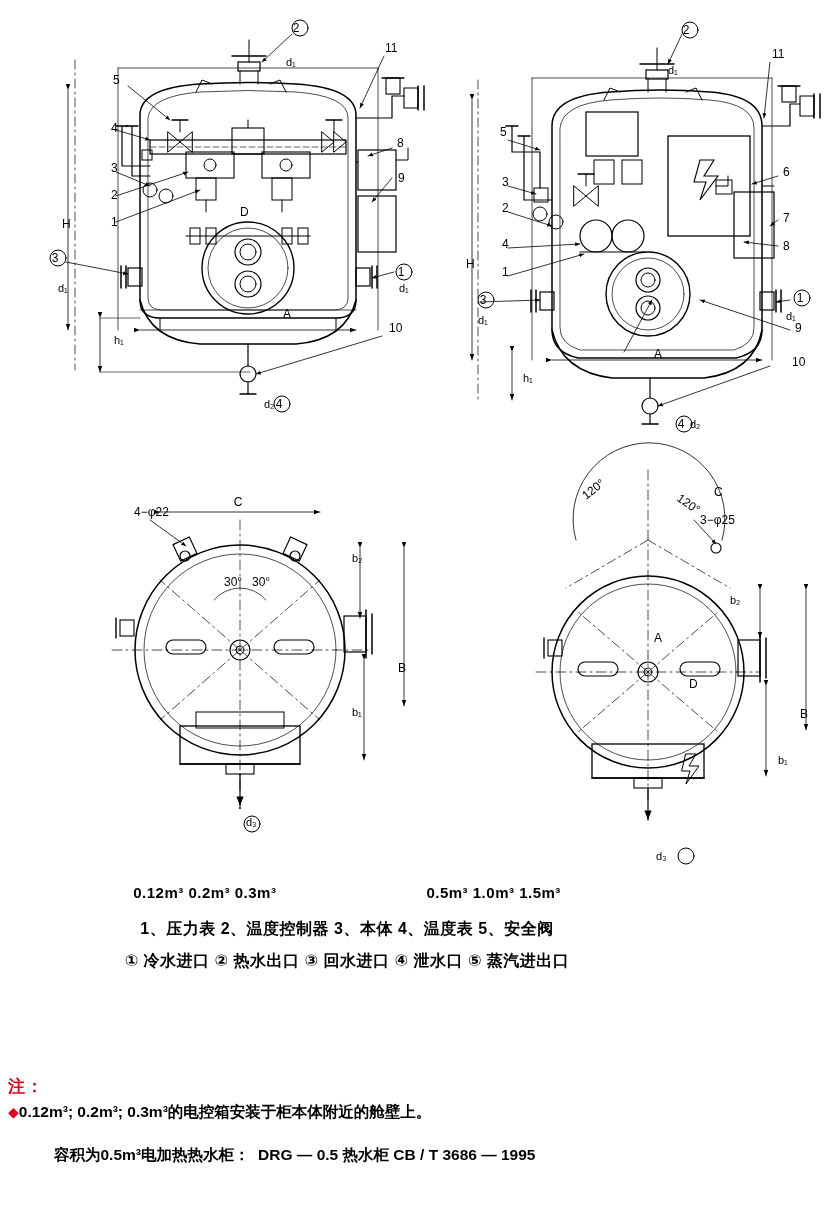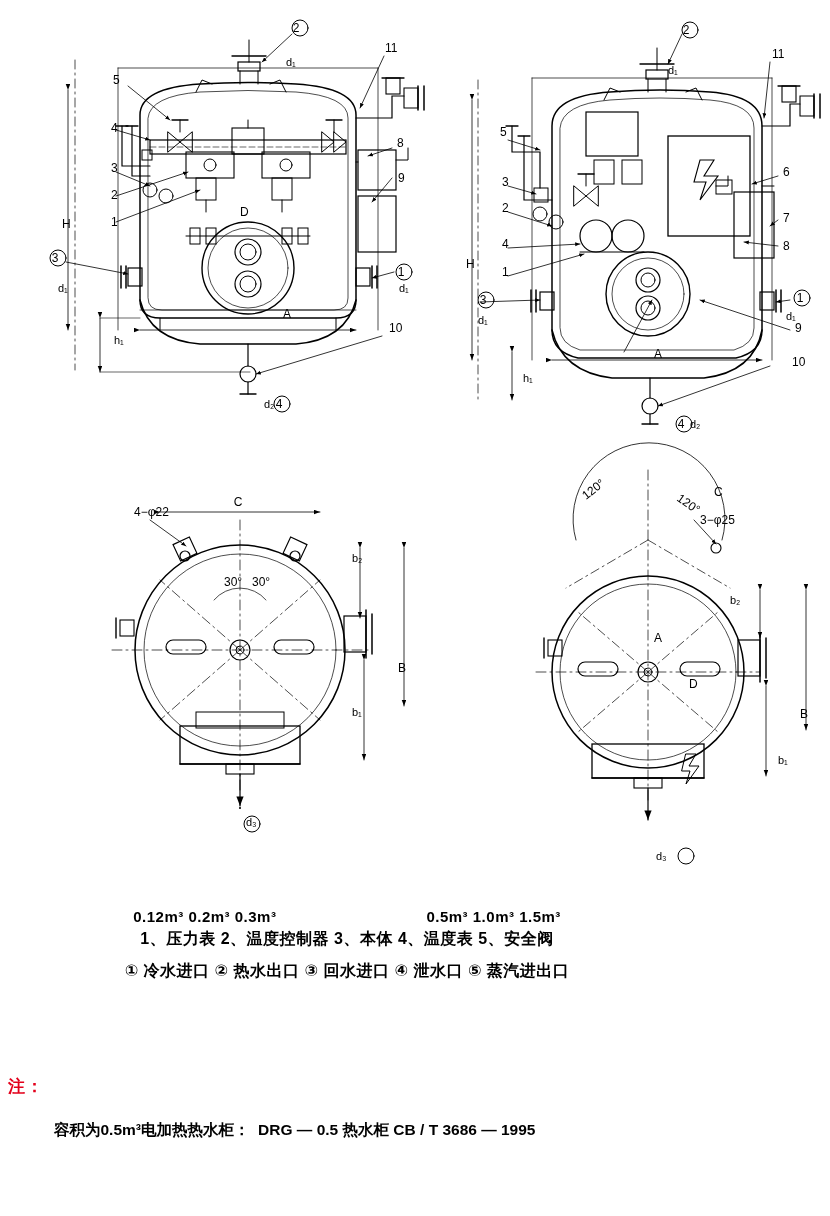--- a/index.html
+++ b/index.html
@@ -5,26 +5,26 @@
   html,body{margin:0;padding:0;background:#ffffff;}
   body{width:830px;height:1216px;position:relative;font-family:"Liberation Sans","DejaVu Sans",sans-serif;color:#000;overflow:hidden;}
 
   .sheet{position:absolute;left:0;top:0;width:830px;height:1216px;}
 
   
   .drawing{position:absolute;left:0;top:0;width:830px;height:880px;}
   .drawing svg{display:block;}
 
   
-  .captions{position:absolute;left:0;top:906px;width:694px;}
+  .captions{position:absolute;left:0;top:882px;width:694px;}
 
   .vol-row{display:flex;justify-content:center;gap:150px;font-size:15px;font-weight:bold;letter-spacing:.5px;margin-top:2px;}
   .vol-row span{white-space:nowrap;}
 
-  .legend{margin-top:0;text-align:center;font-size:16px;font-weight:bold;line-height:1.75;letter-spacing:.5px;}
+  .legend{margin-top:14px;text-align:center;font-size:16px;font-weight:bold;line-height:1.75;letter-spacing:.5px;}
   .legend div{white-space:nowrap;}
 
   .ports{margin-top:4px;text-align:center;font-size:16px;font-weight:bold;letter-spacing:.5px;}
 
   .notes{position:absolute;left:8px;top:1075px;width:814px;}
   .note-title{color:#e3001b;font-size:17px;font-weight:bold;letter-spacing:1px;}
   .note-line{font-size:15.5px;font-weight:bold;margin-top:4px;}
   .note-line .dia{color:#e3001b;font-size:14px;}
   .mark-title{margin-top:14px;font-size:15.5px;font-weight:bold;color:#e3001b;}
   .mark-title .bullet{color:#0047b3;}
@@ -449,16 +449,19 @@
     </div>
 
     <div class="legend">
       <div>1、压力表  2、温度控制器  3、本体  4、温度表  5、安全阀</div>
       <div class="ports">① 冷水进口  ② 热水出口  ③ 回水进口  ④ 泄水口  ⑤ 蒸汽进出口</div>
     </div>
   </div>
 
   <div class="notes">
     <div class="note-title">注：</div>
+    <div class="note-line">
+      <span class="dia">◆</span><span>0.12m³; 0.2m³; 0.3m³的电控箱安装于柜本体附近的舱壁上。</span>
+    </div>
     <div class="mark-line">容积为0.5m³电加热热水柜：&nbsp; DRG — 0.5 热水柜 CB / T 3686 — 1995</div>
   </div>
 
 </div>
 
 </body></html>

